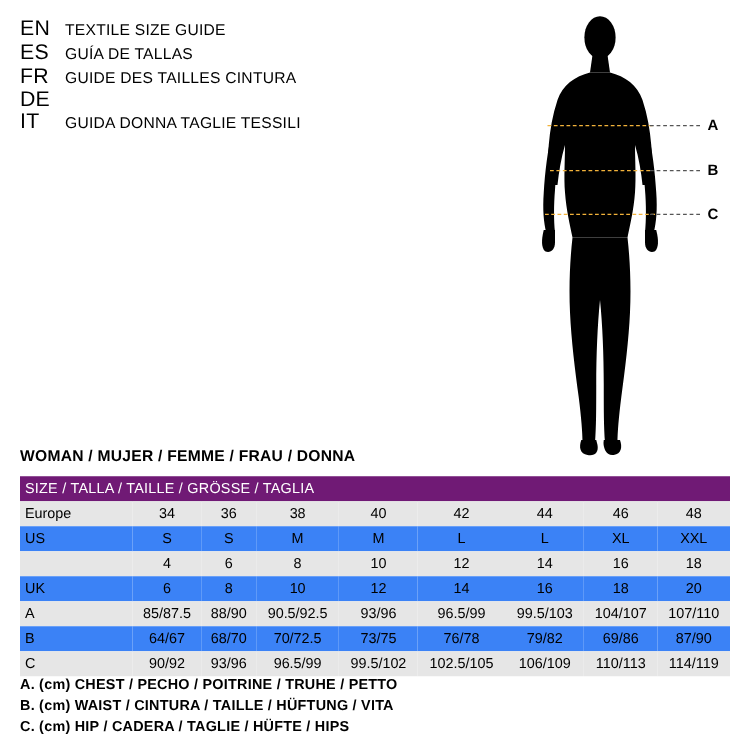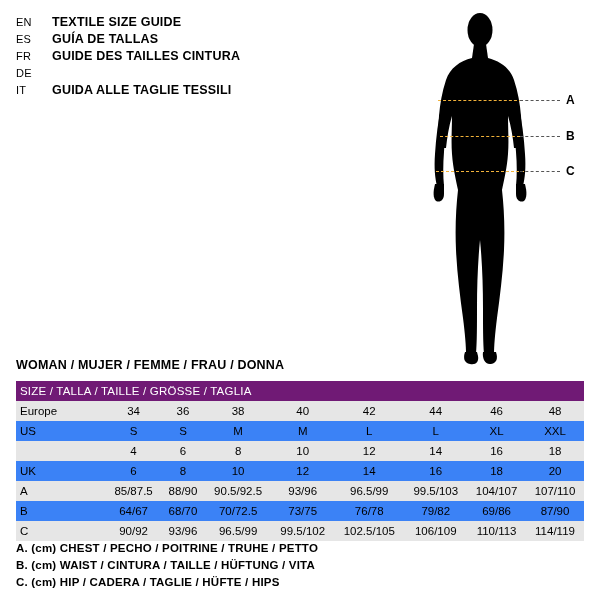--- a/index.html
+++ b/index.html
@@ -31,25 +31,24 @@
   .lang-row {
     display: flex;
     align-items: baseline;
     font-size: 12.5px;
     line-height: 17px;
     letter-spacing: 0.2px;
   }
   .lang-code {
     width: 36px;
     flex: 0 0 36px;
-    font-size: 11px;
+    font-size: 17px;
   }
   .lang-text {
     font-size: 12.5px;
-    font-weight: bold;
   }
 
   
   .figure-wrap {
     position: absolute;
     left: 380px;
     top: 8px;
     width: 210px;
     height: 360px;
   }
@@ -148,21 +147,21 @@
     </div>
     <div class="lang-row">
       <span class="lang-code">FR</span>
       <span class="lang-text">GUIDE DES TAILLES CINTURA</span>
     </div>
     <div class="lang-row">
       <span class="lang-code">DE</span>
     </div>
     <div class="lang-row">
       <span class="lang-code">IT</span>
-      <span class="lang-text">GUIDA ALLE TAGLIE TESSILI</span>
+      <span class="lang-text">GUIDA DONNA TAGLIE TESSILI</span>
     </div>
   </div>
 
   <div class="figure-wrap">
     <svg class="figure-svg" width="210" height="360" viewBox="0 0 210 360">
       <g fill="#000000">
 
         <ellipse cx="100" cy="22" rx="12.5" ry="17"></ellipse>
 
         <path d="M94,36 L106,36 L108,50 L92,50 Z"></path>

